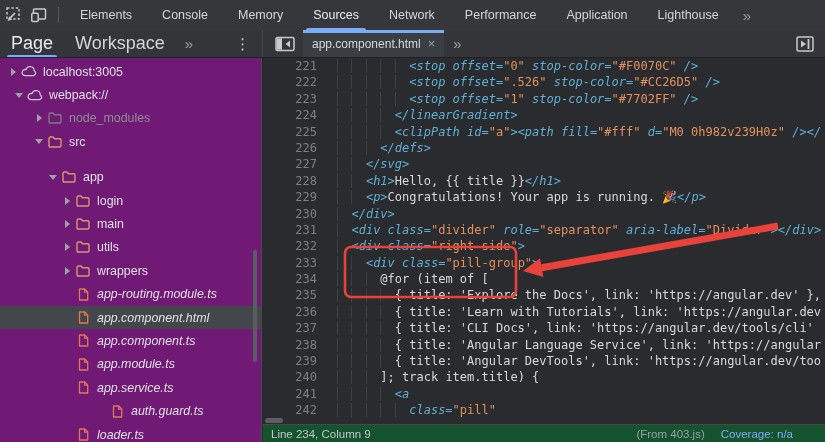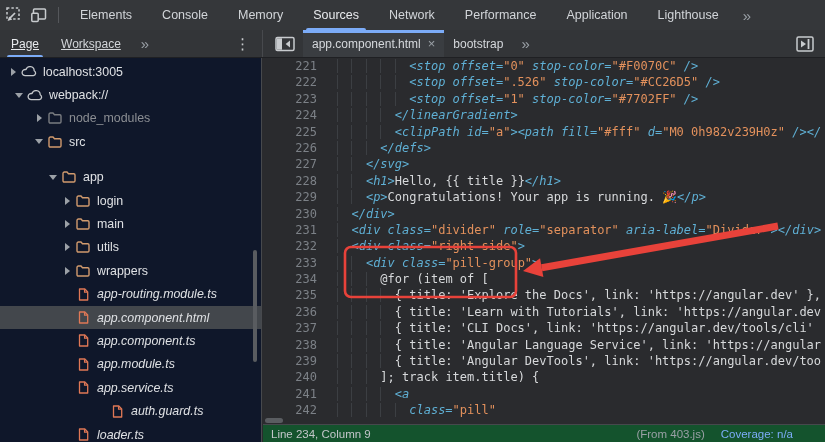--- a/index.html
+++ b/index.html
@@ -12,33 +12,33 @@
   .vsep{width:1px;height:16px;background:#55575b;margin:0 6px;flex:none;}
   .tabs{display:flex;height:100%;align-items:stretch;}
   .tab{height:100%;padding:0 15px;display:flex;align-items:center;font-size:12.5px;color:#d2d5d9;position:relative;white-space:nowrap;}
   .tab.sel{color:#e8eaed;}
   .tab.sel::after{content:"";position:absolute;left:8px;right:8px;bottom:0;height:2.5px;background:#7cacf8;border-radius:2px 2px 0 0;}
   .chev{color:#9aa0a6;font-size:15px;padding:0 9px;user-select:none;}
   
   .row2{position:absolute;top:30px;left:0;right:0;height:27px;background:#333538;
         border-bottom:1px solid #1f2023;display:flex;z-index:5;}
   .sidebar-head{width:262px;flex:none;display:flex;align-items:center;border-right:1px solid #47494d;}
-  .stab{height:27px;padding:0 11px;display:flex;align-items:center;font-size:12px;color:#d2d5d9;position:relative;text-decoration:underline;}
+  .stab{height:27px;padding:0 11px;display:flex;align-items:center;font-size:18px;color:#d2d5d9;position:relative;}
   .stab.sel{color:#e8eaed;}
   .stab.sel::after{content:"";position:absolute;left:7px;right:7px;bottom:0;height:2.5px;background:#7cacf8;border-radius:2px 2px 0 0;}
   .more-dots{margin-left:auto;margin-right:12px;color:#c8cbce;font-size:15px;line-height:1;}
   .editor-head{flex:1;display:flex;align-items:center;min-width:0;}
   .nav-toggle{margin:0 5px 0 9px;}
   .ftab{height:27px;padding:0 9px;display:flex;align-items:center;gap:7px;font-size:12px;color:#d5d8dc;position:relative;white-space:nowrap;}
   .ftab.sel{background:#3a3d41;}
   .ftab.sel::before{content:"";position:absolute;top:0;left:0;right:0;height:2.5px;background:#7cacf8;}
   .fclose{color:#9aa0a6;font-size:13px;}
   .rtoggle{margin-left:auto;margin-right:7px;}
   
-  .tree{position:absolute;top:57px;left:0;width:262px;bottom:0;background:#0f172a;overflow:hidden;
+  .tree{position:absolute;top:57px;left:0;width:262px;bottom:0;background:#701a75;overflow:hidden;
         border-right:1px solid #47494d;padding-top:3px;box-sizing:border-box;}
   .trow{height:23.4px;display:flex;align-items:center;font-size:12.4px;box-sizing:border-box;}
   .trow.sel{background:#43474c;}
   .trow.dim .tlabel{color:#8b8e93;}
   .trow.dim .ticon{color:#7a7d81 !important;}
   .arrow{width:14px;flex:none;display:flex;justify-content:center;align-items:center;}
   .tri-r{width:0;height:0;border-left:5px solid #9ca1a7;border-top:4px solid transparent;border-bottom:4px solid transparent;}
   .tri-d{width:0;height:0;border-top:5px solid #9ca1a7;border-left:4px solid transparent;border-right:4px solid transparent;}
   .ticon{width:18px;flex:none;display:flex;justify-content:center;align-items:center;margin-right:5px;}
   .ticon.folder{color:#d29b6e;} .ticon.file{color:#e07856;} .ticon.cloud{color:#c6c9cc;}
@@ -112,23 +112,20 @@
         <svg width="20" height="16" viewBox="0 0 20 16">
           <rect x="1" y="1.5" width="18" height="13" rx="1.5" fill="none" stroke="#c8cbce" stroke-width="1.5"></rect>
           <rect x="1.8" y="2.3" width="5.2" height="11.4" fill="#c8cbce"></rect>
           <path d="M15 4.6 L10.6 8 L15 11.4 Z" fill="#c8cbce"></path>
         </svg>
       </div>
       <div class="tabs" id="file-tabs">
           <div class="ftab sel">
             <span class="flabel">app.component.html</span>
             <span class="fclose">×</span>
-          </div>
-          <div class="ftab">
-            <span class="flabel">bootstrap</span>
           </div>
         </div>
       <span class="chev">»</span>
       <div class="icon-btn rtoggle">
         <svg width="20" height="18" viewBox="0 0 20 18">
           <rect x="2" y="2" width="16" height="14" rx="1.5" fill="none" stroke="#c8cbce" stroke-width="1.5"></rect>
           <path d="M6 5.6 L11 9 L6 12.4 Z" fill="#c8cbce"></path>
           <rect x="12.6" y="4" width="1.8" height="10" fill="#c8cbce"></rect>
         </svg>
       </div>

